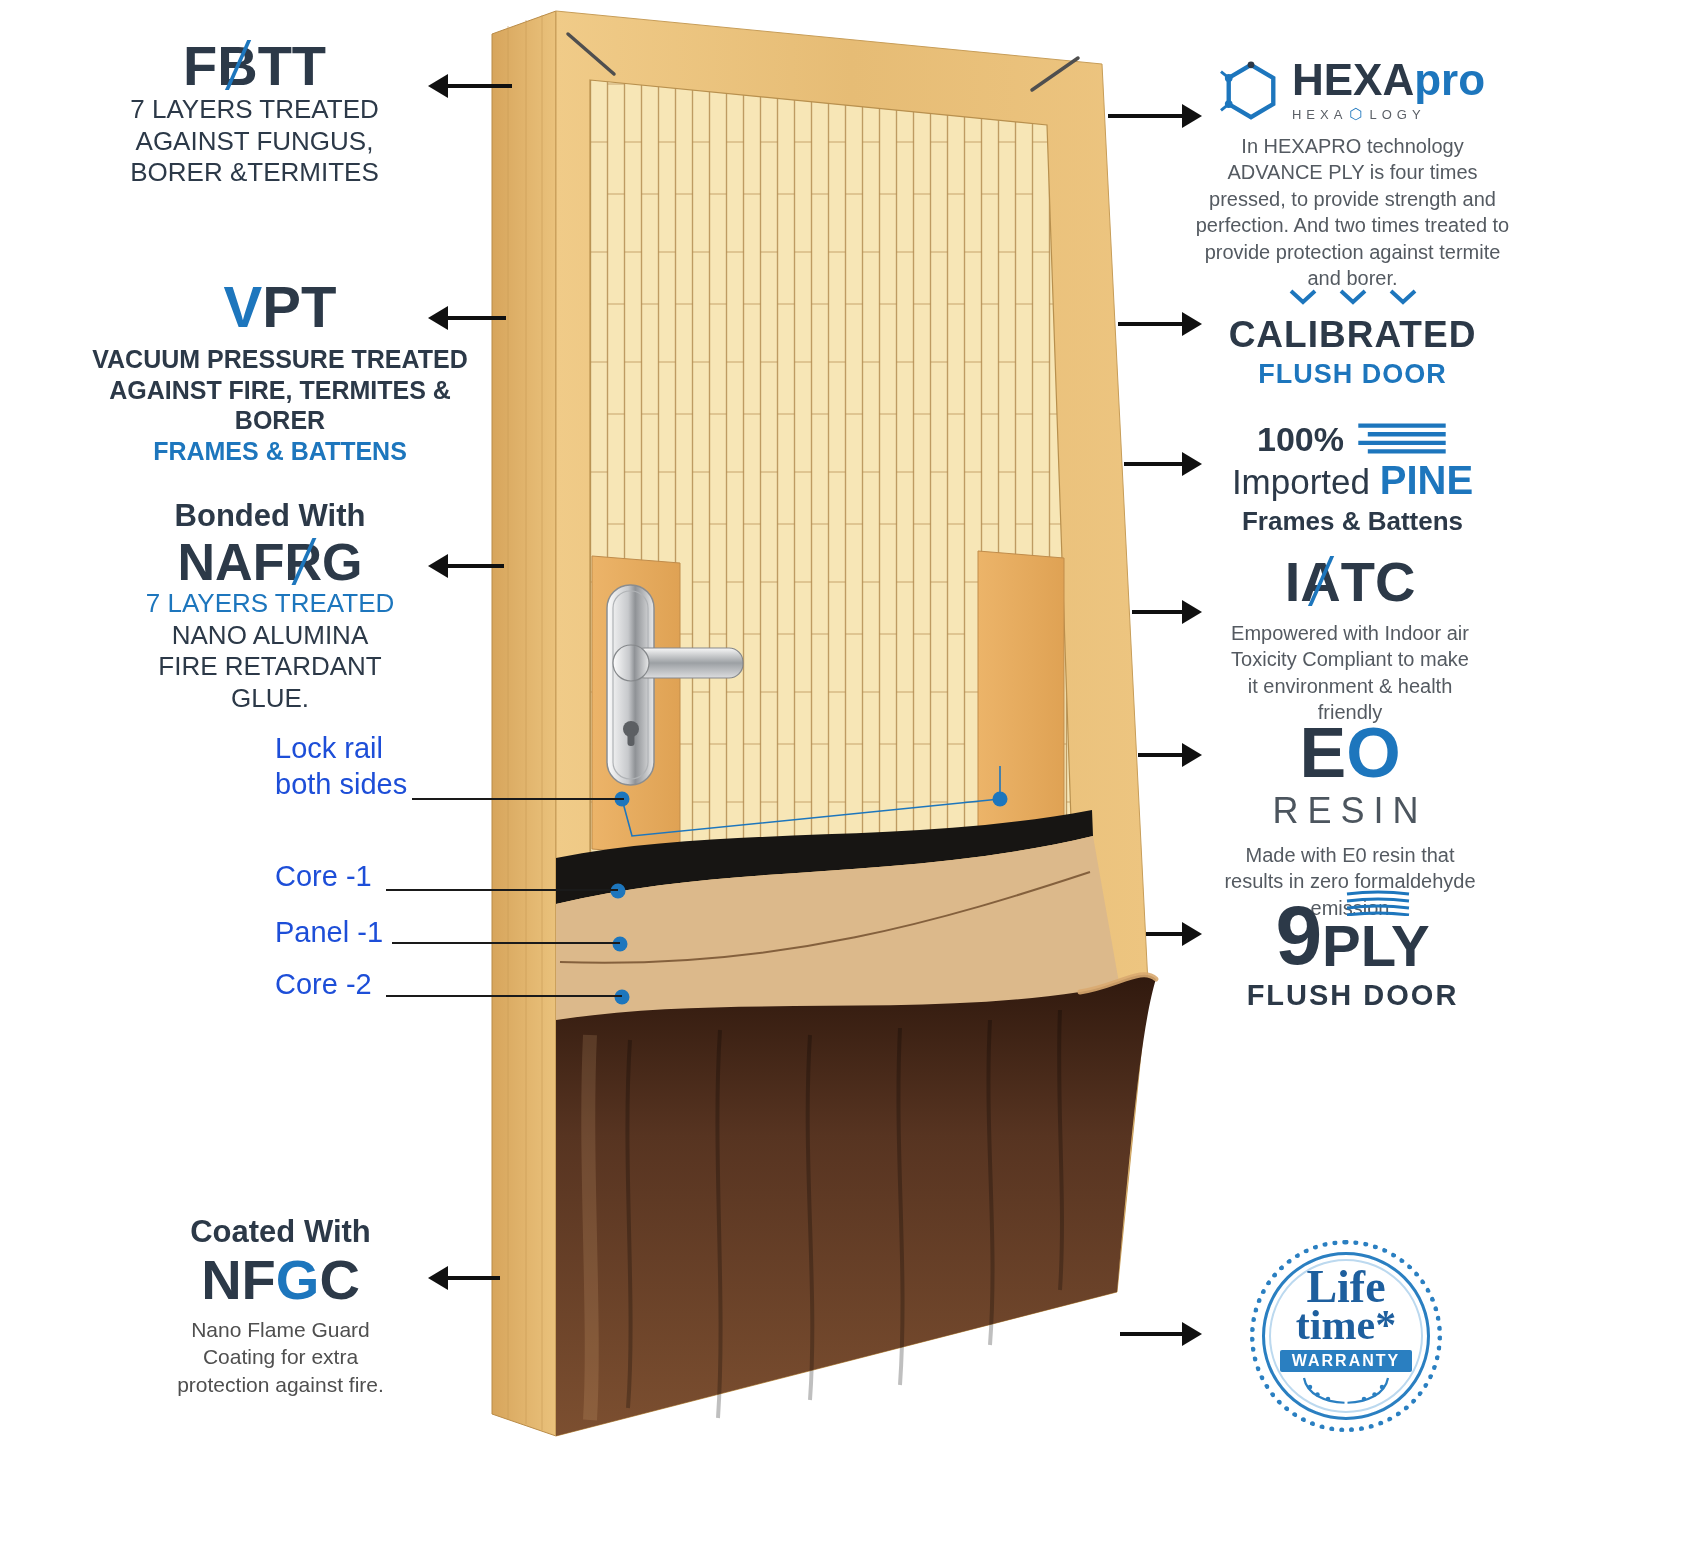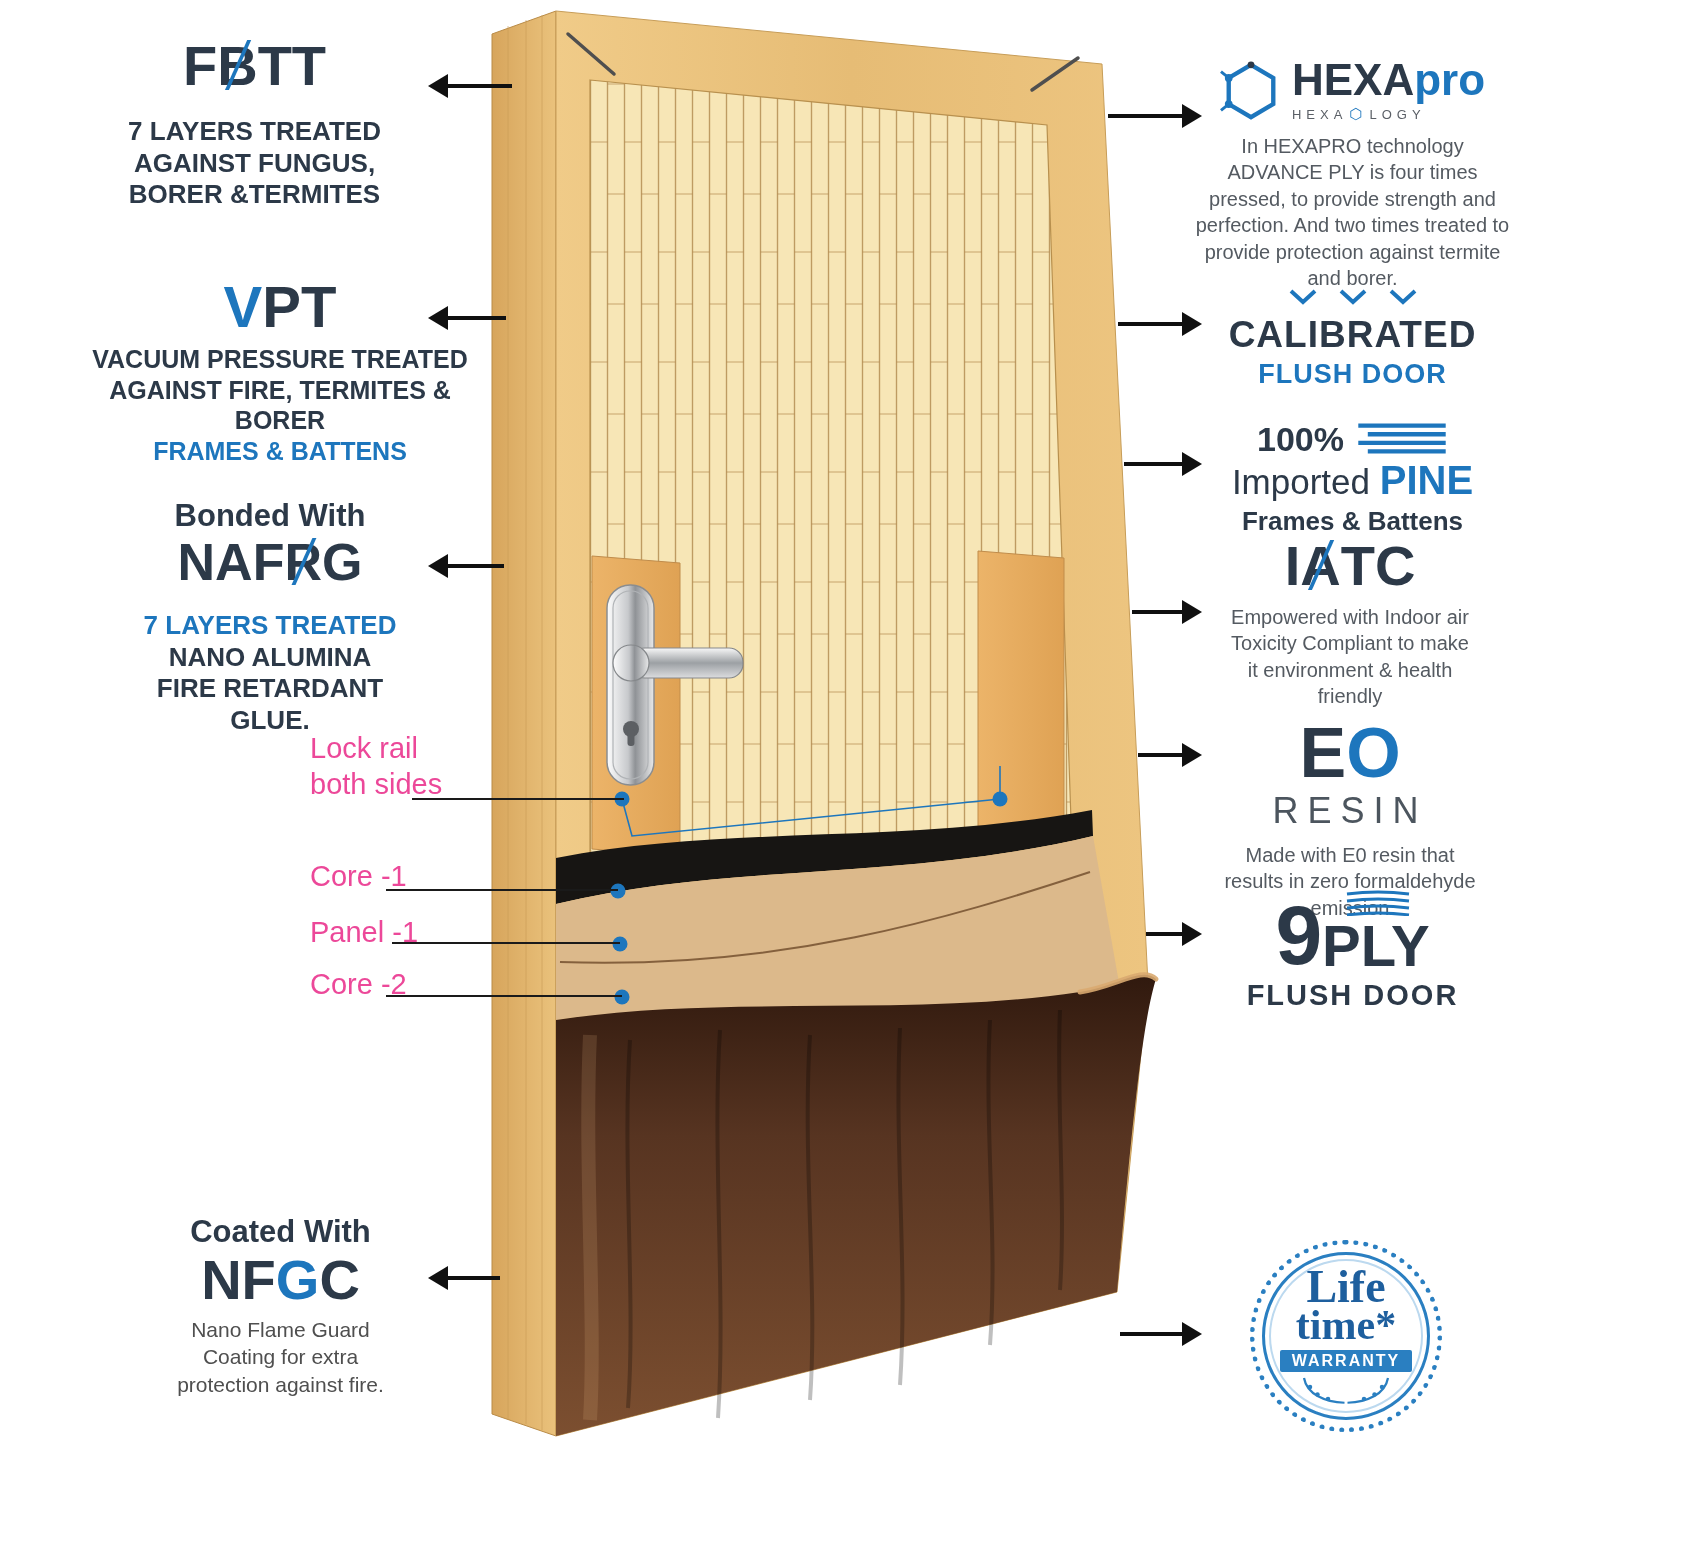--- a/index.html
+++ b/index.html
@@ -5,26 +5,26 @@
   html,body{margin:0;padding:0;background:#fff;}
   .stage{position:relative;width:1701px;height:1567px;background:#fff;overflow:hidden;
          font-family:"Liberation Sans",sans-serif;color:#2c3948;}
   .blk{position:absolute;text-align:center;color:#2c3948;}
   .logo{font-weight:bold;color:#2c3948;line-height:1;letter-spacing:0;}
   .lg56{font-size:56px;} .lg58{font-size:58px;} .lg52{font-size:52px;}
   .blue{color:#1d76bd;}
   .slash{position:relative;display:inline-block;}
   .slash::after{content:"";position:absolute;left:47%;top:4%;width:10%;height:90%;
                 background:#1d76bd;transform:skewX(-24deg);}
-  .tag{font-weight:bold;font-size:26px;line-height:1.22;color:#2c3948;margin-top:22px;}
+  .tag{font-weight:normal;font-size:26px;line-height:1.22;color:#2c3948;margin-top:0;}
   .tag25{font-weight:bold;font-size:25px;line-height:1.22;color:#2c3948;margin-top:8px;}
   .prefix{font-weight:bold;font-size:31px;color:#2c3948;margin-bottom:2px;}
   .desc{font-size:20px;line-height:1.32;color:#545a61;margin:10px 0 0;}
   .caption{font-size:21px;line-height:1.3;color:#4f4f4f;margin-top:8px;}
-  .callout{position:absolute;font-size:29px;color:#ec4899;line-height:1.25;text-align:left;font-weight:500;margin-left:35px;}
+  .callout{position:absolute;font-size:29px;color:#1d4ed8;line-height:1.25;text-align:left;font-weight:500;}
   .cline{position:absolute;height:2px;background:#1a1a1a;}
   .arrow{position:absolute;height:4px;background:#101010;}
   .arrow.head-left::before{content:"";position:absolute;left:-20px;top:50%;transform:translateY(-50%);
         border-top:12px solid transparent;border-bottom:12px solid transparent;border-right:20px solid #101010;}
   .arrow.head-right::after{content:"";position:absolute;right:-20px;top:50%;transform:translateY(-50%);
         border-top:12px solid transparent;border-bottom:12px solid transparent;border-left:20px solid #101010;}
   
   .hexa-row{display:flex;align-items:center;justify-content:center;gap:10px;}
   .hexa-icon{width:62px;height:62px;flex:0 0 auto;}
   .hexa-name{font-size:44px;font-weight:bold;color:#2c3948;line-height:1;text-align:left;}
@@ -255,21 +255,21 @@
       <span class="pine-100">100%</span>
       <svg class="pine-lines" viewBox="0 0 96 40">
         <path d="M2,6 H94 M12,15 H94 M2,24 H94 M12,33 H94" stroke="#1d76bd" stroke-width="4.5" fill="none"></path>
       </svg>
     </div>
     <div class="pine-row2"><span class="pine-imported">Imported</span> <span class="pine-pine">PINE</span></div>
     <div class="pine-row3">Frames &amp; Battens</div>
   </div>
   <div class="arrow head-right" style="left:1124px;top:462px;width:58px"></div>
 
-  <div class="blk" style="left:1225px;top:538px;width:250px">
+  <div class="blk" style="left:1225px;top:554px;width:250px">
     <div class="logo lg56"><span>I</span><span class="slash">A</span><span>TC</span></div>
     <p class="desc">Empowered with Indoor air Toxicity Compliant to make it environment &amp; health friendly</p>
   </div>
   <div class="arrow head-right" style="left:1132px;top:610px;width:50px"></div>
 
   <div class="blk" style="left:1215px;top:718px;width:270px">
     <div class="eo-logo"><span>E</span><span class="blue">O</span></div>
     <div class="eo-resin">RESIN</div>
     <p class="desc">Made with E0 resin that results in zero formaldehyde emission</p>
   </div>

